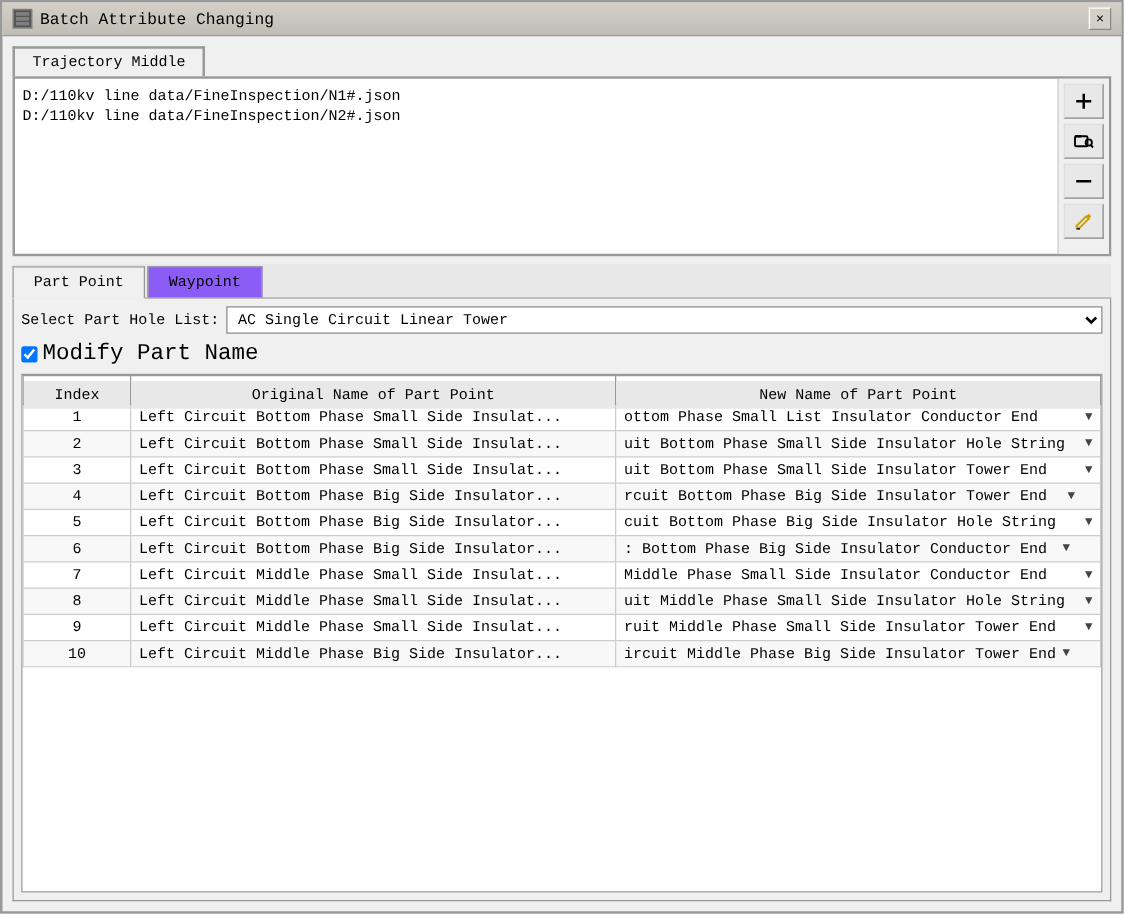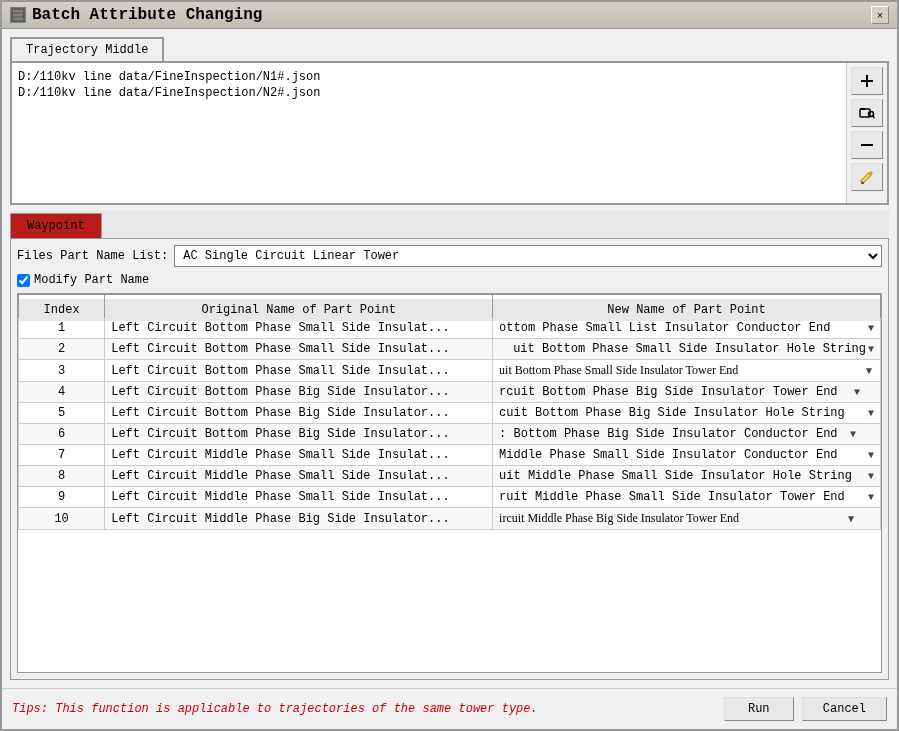--- a/index.html
+++ b/index.html
@@ -37,22 +37,22 @@
     .title-icon {
       width: 16px;
       height: 16px;
       background: #808080;
       display: flex;
       align-items: center;
       justify-content: center;
       font-size: 10px;
     }
     .title-text {
-      font-size: 16px;
-      font-weight: bold;
+      font-size: 13px;
+      font-weight: normal;
       color: #000;
     }
     .close-btn {
       width: 18px;
       height: 18px;
       background: #d4d0c8;
       border: 1px solid #888;
       border-top-color: #fff;
       border-left-color: #fff;
       cursor: pointer;
@@ -131,21 +131,21 @@
     }
 
     
     .part-tab-header {
       display: flex;
       border-bottom: 1px solid #999;
       background: #e8e8e8;
     }
     .part-tab {
       padding: 5px 16px;
-      background: #b91c1c;
+      background: #8b5cf6;
       border: 1px solid #999;
       border-bottom: none;
       cursor: pointer;
       font-size: 12px;
       margin-right: 2px;
       margin-top: 2px;
     }
     .part-tab.active {
       background: #f0f0f0;
       border-bottom: 1px solid #f0f0f0;
@@ -181,21 +181,21 @@
       height: 22px;
       font-family: 'Courier New', monospace;
     }
 
     .checkbox-row {
       display: flex;
       align-items: center;
       gap: 4px;
     }
     .checkbox-row input[type=checkbox] { cursor: pointer; }
-    .checkbox-label { font-size: 12px; }
+    .checkbox-label { font-size: 18px; }
 
     
     .table-wrapper {
       flex: 1;
       border: 1px solid #999;
       overflow: hidden;
       position: relative;
       background: white;
     }
     .table-scroll {
@@ -340,29 +340,32 @@
               <path d="M10 4 L12 2 L14 4 L12 6 Z" fill="#c8a000"></path>
               <line x1="2" y1="14" x2="5" y2="14" stroke="#000" stroke-width="1"></line>
             </svg>
           </button>
         </div>
       </div>
     </div>
 
     <div style="flex:1; display:flex; flex-direction:column;">
       <div class="part-tab-header">
+        <div class="part-tab active">
+          <span>Part Point</span>
+        </div>
         <div class="part-tab">
           <span>Waypoint</span>
         </div>
       </div>
 
       <div class="part-content">
 
         <div class="select-row">
-          <span class="select-label">Files Part Name List:</span>
+          <span class="select-label">Select Part Hole List:</span>
           <select class="select-dropdown">
             <option>AC Single Circuit Linear Tower</option>
           </select>
         </div>
 
         <div class="checkbox-row">
           <input type="checkbox" checked="" style="">
           <span class="checkbox-label">Modify Part Name</span>
         </div>
 
@@ -383,31 +386,31 @@
                     <td class="col-new" style="padding: 3px 2px 3px 6px;">
                       <div class="dropdown-cell">
                         <span class="cell-text">ottom Phase Small List Insulator Conductor End</span>
                         <span class="cell-arrow" style="margin-right: 4px;">▼</span>
                       </div>
                     </td>
                   </tr>
                   <tr>
                     <td class="col-index">2</td>
                     <td class="col-orig">Left Circuit Bottom Phase Small Side Insulat...</td>
-                    <td class="col-new" style="padding: 3px 2px 3px 6px; text-align: right;">
+                    <td class="col-new" style="padding: 3px 2px 3px 6px;">
                       <div class="dropdown-cell">
                         <span class="cell-text">uit Bottom Phase Small Side Insulator Hole String</span>
                         <span class="cell-arrow" style="margin-right: 4px;">▼</span>
                       </div>
                     </td>
                   </tr>
                   <tr>
                     <td class="col-index">3</td>
                     <td class="col-orig">Left Circuit Bottom Phase Small Side Insulat...</td>
-                    <td class="col-new" style="padding: 3px 2px 3px 6px; font-family: Liberation Serif, serif;">
+                    <td class="col-new" style="padding: 3px 2px 3px 6px;">
                       <div class="dropdown-cell">
                         <span class="cell-text">uit Bottom Phase Small Side Insulator Tower End</span>
                         <span class="cell-arrow" style="margin-right: 4px;">▼</span>
                       </div>
                     </td>
                   </tr>
                   <tr>
                     <td class="col-index">4</td>
                     <td class="col-orig">Left Circuit Bottom Phase Big Side Insulator...</td>
                     <td class="col-new" style="padding: 3px 16px 3px 6px;">
@@ -463,36 +466,29 @@
                     <td class="col-new" style="padding: 3px 2px 3px 6px;">
                       <div class="dropdown-cell">
                         <span class="cell-text">ruit Middle Phase Small Side Insulator Tower End</span>
                         <span class="cell-arrow" style="margin-right: 4px;">▼</span>
                       </div>
                     </td>
                   </tr>
                   <tr>
                     <td class="col-index">10</td>
                     <td class="col-orig">Left Circuit Middle Phase Big Side Insulator...</td>
-                    <td class="col-new" style="padding: 3px 20px 3px 6px; font-family: Liberation Serif, serif;">
+                    <td class="col-new" style="padding: 3px 20px 3px 6px;">
                       <div class="dropdown-cell">
                         <span class="cell-text">ircuit Middle Phase Big Side Insulator Tower End</span>
                         <span class="cell-arrow" style="margin-right: 4px;">▼</span>
                       </div>
                     </td>
                   </tr>
                 </tbody>
             </table>
           </div>
         </div>
       </div>
     </div>
 
   </div>
 
-  <div class="bottom-bar">
-    <span class="tips-text">Tips: This function is applicable to trajectories of the same tower type.</span>
-    <div class="bottom-buttons">
-      <button class="action-btn">Run</button>
-      <button class="action-btn">Cancel</button>
-    </div>
-  </div>
 </div>
 
 </body></html>

